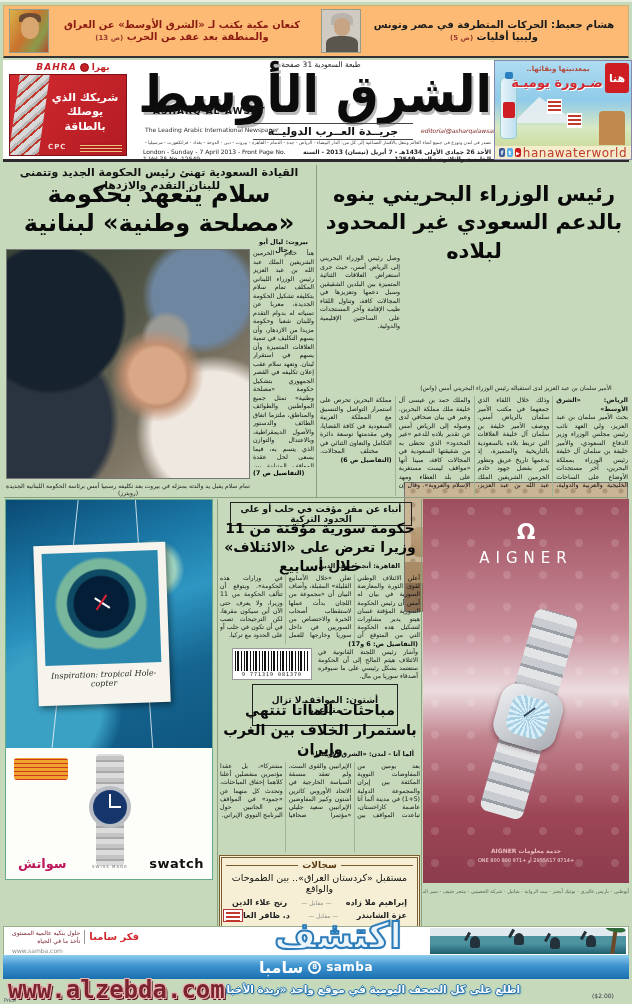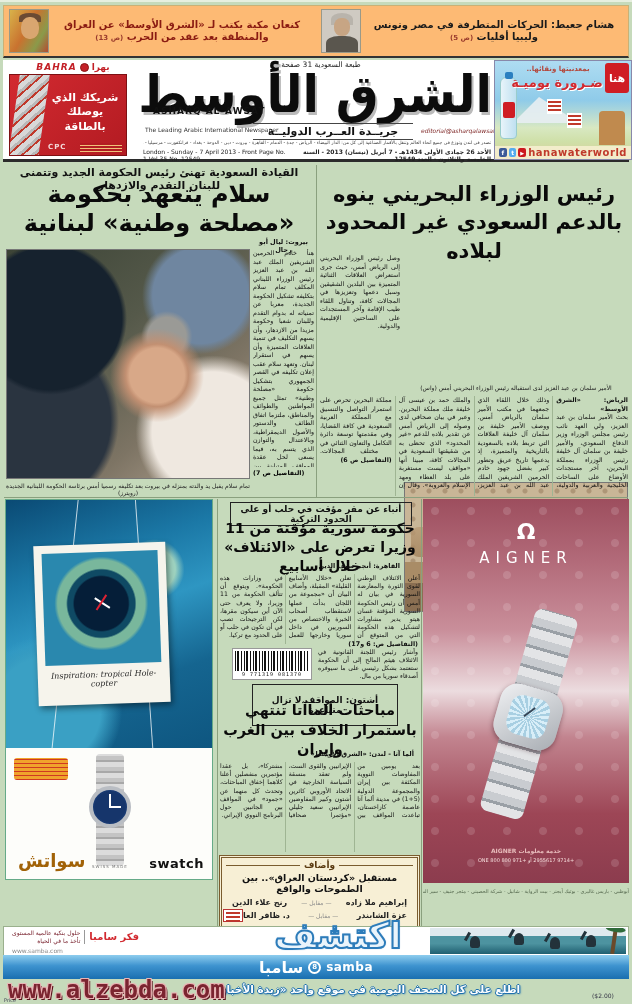--- a/index.html
+++ b/index.html
@@ -55,21 +55,21 @@
   .hana-l2{position:absolute;right:28px;top:14px;width:92px;direction:rtl;text-align:center;font-size:13px;font-weight:bold;color:#d22a30;text-shadow:1px 1px 0 #fff}
   .mount{position:absolute;left:18px;top:36px;width:0;height:0;border-left:26px solid transparent;border-right:40px solid transparent;border-bottom:26px solid #e8eef2;opacity:.9}
   .fort{position:absolute;right:6px;bottom:14px;width:26px;height:34px;background:#c08a4e;border-radius:4px 4px 0 0}
   .bottle{position:absolute;left:5px;top:16px;width:17px;height:62px;background:linear-gradient(90deg,#e8f4fa,#bfe0f0);border-radius:6px 6px 4px 4px;border:1px solid #9cc}
   .bottle:before{content:"";position:absolute;left:4px;top:-6px;width:8px;height:7px;background:#2a7fc0;border-radius:2px}
   .bottle-label{position:absolute;left:2px;top:24px;width:12px;height:16px;background:#cf1d24;border-radius:2px}
   .qr{position:absolute;width:15px;height:15px;background:repeating-linear-gradient(0deg,#fff 0 2px,#c0392b 2px 4px),repeating-linear-gradient(90deg,rgba(255,255,255,.6) 0 2px,rgba(42,110,160,.8) 2px 4px);border:1px solid #fff}
   .hana-foot{position:absolute;left:0;bottom:0;width:100%;height:13px;background:rgba(248,240,210,.85);display:flex;align-items:center;gap:2px;padding:0 4px}
   .soc{width:9px;height:9px;border-radius:2px;color:#fff;font-size:6px;font-weight:bold;display:flex;align-items:center;justify-content:center}
   .fb{background:#3b5998}.tw{background:#55acee}.yt{background:#cc181e;font-size:5px}
-  .hana-handle{font-size:10px;font-weight:bold;color:#c0392b;letter-spacing:.5px}
+  .hana-handle{font-size:12px;font-weight:normal;color:#c0392b;letter-spacing:.5px}
   
   .kicker{font-weight:bold;direction:rtl;text-align:center;color:#111}
   .headline{font-weight:bold;direction:rtl;text-align:center;color:#0a0a0a}
   .leb-kicker{left:6px;top:164px;width:306px;font-size:11px}
   .leb-headline{left:6px;top:178px;width:306px;font-size:24px;line-height:1.2}
   .bah-kicker{left:320px;top:164px;width:308px;font-size:10.5px}
   .bah-headline{left:320px;top:178px;width:308px;font-size:21px;line-height:1.35}
   .byline{direction:rtl;font-size:6.5px;font-weight:bold;color:#111}
   .vline{background:#8aa07e;width:1px}
   .hline{background:#8aa07e;height:1px}
@@ -107,21 +107,21 @@
   .bc-num{font-size:5px;letter-spacing:1px;color:#111;font-family:"DejaVu Sans Mono",monospace}
   .alm-kicker{left:252px;top:682px;width:146px;font-size:9px;padding:10px 2px}
   .alm-headline{left:220px;top:699px;width:200px;font-size:14.5px;line-height:1.35}
   .alm-byline{left:220px;top:748px;width:200px;text-align:right;padding-right:6px}
   .alm-body{left:220px;top:760px;width:200px;height:90px;font-size:6.2px;direction:rtl;text-align:justify;line-height:1.32;column-count:3;column-gap:6px;column-rule:1px solid #9fb593;overflow:hidden;color:#111}
   
   .sij{left:219px;top:853px;width:201px;height:74px;background:#f7efd5;border:1px solid #7a5c2e;outline:1px solid #7a5c2e;outline-offset:-3px;padding:4px 6px;overflow:hidden}
   .sij-head{display:flex;align-items:center;gap:4px;direction:rtl}
   .sij-head .rule{flex:1;height:1px;background:#7a5c2e}
   .sij-title{font-size:9px;font-weight:bold;color:#5a3a10}
-  .sij-topic{direction:rtl;text-align:center;font-size:9.5px;font-weight:bold;color:#111;margin-top:2px}
+  .sij-topic{direction:rtl;text-align:center;font-size:9.5px;font-weight:normal;color:#111;margin-top:2px}
   .sij-row{display:flex;justify-content:space-between;align-items:center;direction:rtl;margin-top:4px;padding:0 6px}
   .sij-name{font-size:8px;font-weight:bold;color:#222}
   .sij-vs{font-size:6px;color:#8a8a8a}
   .sij-logo{position:absolute;left:3px;bottom:6px;width:20px;height:13px;background:#fff;border:1px solid #b33;overflow:hidden}
   .sij-logo i{display:block;margin:2px;height:2px;background:#c0392b}
   
   .swatch{left:5px;top:497px;width:208px;height:381px;border:1px solid #6a8}
   .sw-sea{position:relative;width:100%;height:248px;overflow:hidden;background:radial-gradient(circle at 72% 28%,#9fd3c0 0 9%,transparent 13%),radial-gradient(circle at 20% 85%,#3aa0c4 0 20%,transparent 28%),linear-gradient(160deg,#0a4a74 0%,#1b78a6 28%,#2e96c2 48%,#156590 72%,#0e5680 100%)}
   .sw-line{position:absolute;width:1px;height:300px;background:rgba(255,255,255,.75)}
   .polaroid{position:absolute;left:30px;top:44px;width:132px;height:160px;background:#f6f4ec;box-shadow:2px 3px 6px rgba(0,0,0,.45);transform:rotate(-2deg);padding:8px}
@@ -129,21 +129,21 @@
   .heli{position:absolute;left:50px;top:50px;width:18px;height:2px;background:#fff;transform:rotate(35deg)}
   .heli:before{content:"";position:absolute;left:7px;top:-8px;width:2px;height:18px;background:#d23}
   .pol-cap{margin-top:6px;font-family:"DejaVu Serif",serif;font-style:italic;font-size:8px;color:#2a2a2a;text-align:center}
   .sw-white{position:relative;width:100%;height:131px;background:#fdfdfa}
   .sticker{position:absolute;left:8px;top:10px;width:54px;height:22px;background:#f0a32c;border-radius:3px;background-image:repeating-linear-gradient(0deg,rgba(200,30,30,.8) 0 1px,transparent 1px 4px)}
   .sw-watch{position:absolute;left:86px;top:6px;width:36px;height:112px}
   .sw-band{position:absolute;left:4px;top:0;width:28px;height:112px;border-radius:4px;background:repeating-linear-gradient(0deg,#dcdcdc 0 5px,#a8a8a8 5px 7px,#c4c4c4 7px 11px)}
   .sw-case{position:absolute;left:-3px;top:32px;width:42px;height:42px;border-radius:50%;border:4px solid #b9bdc3;background:radial-gradient(#16356b 0 62%,#27549b 100%)}
   .sw-case:before{content:"";position:absolute;left:16px;top:4px;width:1.5px;height:14px;background:#fff}
   .sw-case:after{content:"";position:absolute;left:17px;top:16px;width:11px;height:1.5px;background:#fff}
-  .sw-ar{position:absolute;left:12px;bottom:8px;font-size:18px;font-weight:bold;color:#a16207;direction:rtl}
+  .sw-ar{position:absolute;left:12px;bottom:8px;font-size:13px;font-weight:bold;color:#be185d;direction:rtl}
   .sw-en{position:absolute;right:8px;bottom:8px;font-size:13px;font-weight:bold;color:#111;letter-spacing:.5px}
   .sw-mid{position:absolute;left:86px;bottom:10px;font-size:4px;color:#777;letter-spacing:1px}
   
   .aigner{left:423px;top:497px;width:206px;height:384px;overflow:hidden;background:linear-gradient(180deg,#9d4e5e 0%,#b26a79 16%,#c98e9a 34%,#ecdcdf 50%,#c2848f 62%,#9d4656 82%,#8c3c4e 100%)}
   .aig-pat{position:absolute;inset:0;background-image:radial-gradient(circle 5px at 12px 12px,rgba(255,255,255,.14) 0 3.5px,transparent 4.5px);background-size:36px 32px}
   .aig-logo{position:absolute;left:0;top:22px;width:100%;text-align:center;color:#fff;font-size:22px;line-height:1;font-weight:bold}
   .aig-name{position:absolute;left:0;top:50px;width:100%;text-align:center;color:#fff;font-size:15px;letter-spacing:6px}
   .aig-watch{position:absolute;left:66px;top:110px;width:80px;height:210px;transform:rotate(16deg)}
   .aig-band{position:absolute;left:18px;top:0;width:44px;height:210px;border-radius:8px;background:repeating-linear-gradient(0deg,#e3e4e6 0 9px,#9aa0a6 9px 12px,#c9ccd0 12px 20px)}
   .aig-case{position:absolute;left:8px;top:78px;width:64px;height:60px;border-radius:18px;background:linear-gradient(135deg,#f0f1f3,#a8adb3);box-shadow:0 2px 5px rgba(60,20,30,.5)}
@@ -294,21 +294,21 @@
   </div>
 
   <div class="abs box-kicker alm-kicker">أشتون: المواقف لا تزال متباعدة</div>
   <div class="abs headline alm-headline">مباحثات ألماآتا تنتهي باستمرار الخلاف بين الغرب وإيران</div>
   <div class="abs byline alm-byline">ألما آتا - لندن: «الشرق الأوسط»</div>
   <div class="abs alm-body">بعد يومين من المفاوضات النووية المكثفة بين إيران والمجموعة الدولية (5+1) في مدينة ألما آتا عاصمة كازاخستان، تباعدت المواقف بين الإيرانيين والقوى الست، ولم تعقد منسقة السياسة الخارجية في الاتحاد الأوروبي كاثرين أشتون وكبير المفاوضين الإيرانيين سعيد جليلي «مؤتمرا صحافيا مشتركا»، بل عقدا مؤتمرين منفصلين أعلنا كلاهما إخفاق المباحثات، وتحدث كل منهما عن «جمود» في المواقف بين الجانبين حول البرنامج النووي الإيراني.</div>
 
   <div class="abs sij">
     <div class="sij-head">
       <div class="rule"></div>
-      <div class="sij-title">وأضاف</div>
+      <div class="sij-title">سجالات</div>
       <div class="rule"></div>
     </div>
     <div class="sij-topic">مستقبل «كردستان العراق».. بين الطموحات والواقع</div>
     <div class="sij-row">
       <span class="sij-name">إبراهيم ملا زاده</span>
       <span class="sij-vs">— مقابل —</span>
       <span class="sij-name">رنج علاء الدين</span>
     </div>
     <div class="sij-row">
       <span class="sij-name">عزة الشابندر</span>

